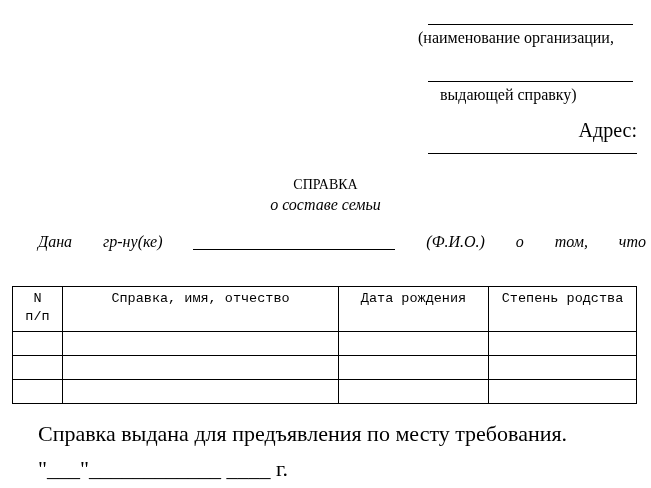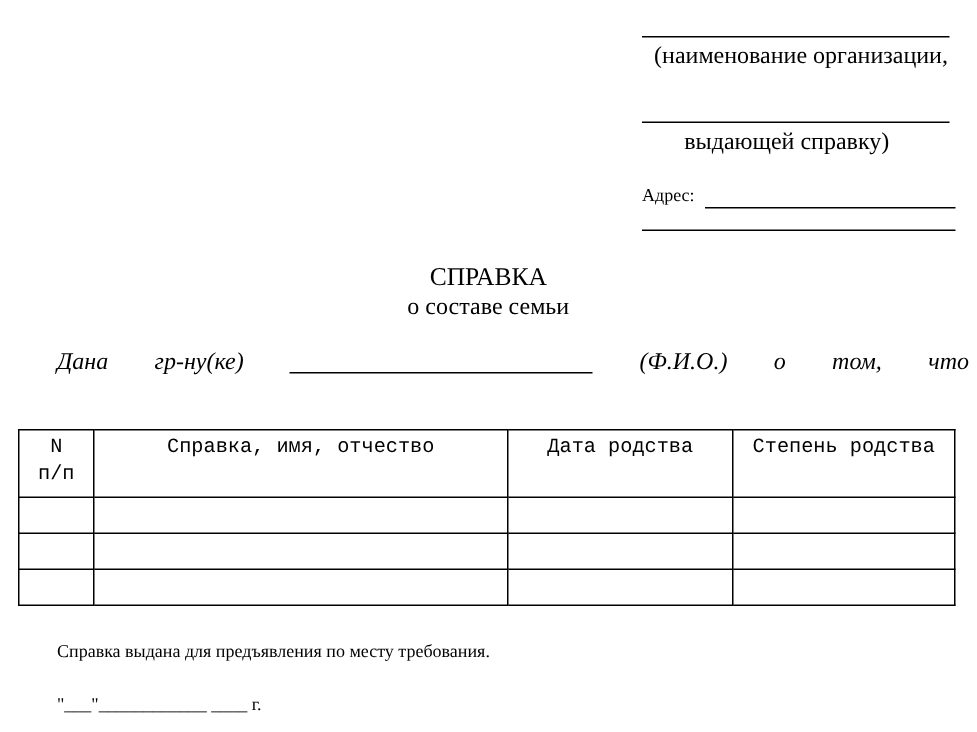--- a/index.html
+++ b/index.html
@@ -6,28 +6,28 @@
   body {
     width:651px; height:488px; background:#ffffff; position:relative;
     font-family:"Liberation Serif", serif; color:#000;
     overflow:hidden;
   }
   .abs { position:absolute; }
   .rule { position:absolute; border-top:1px solid #000; height:0; }
 
   
   .cap { font-size:16px; line-height:18px; white-space:nowrap; }
-  .cap-r { text-align:center; }
+  .cap-r { text-align:left; }
 
-  .addr-row { display:flex; align-items:flex-end; font-size:12px; line-height:18px; }
+  .addr-row { display:flex; align-items:flex-end; font-size:20px; line-height:18px;flex-direction:column; }
   .addr-fill { flex:1 1 auto; border-bottom:1px solid #000; height:14px; margin-left:7px; }
 
   
-  .title { left:0; right:0; text-align:center; font-size:17px; line-height:20px; }
-  .subtitle { left:0; right:0; text-align:center; font-size:16px; line-height:20px; }
+  .title { left:0; right:0; text-align:center; font-size:14px; line-height:20px; }
+  .subtitle { left:0; right:0; text-align:center; font-size:16px; line-height:20px;font-style:italic; }
 
   
   .para { font-size:16px; line-height:22px;font-style:italic; }
   .jline { text-align:justify; text-align-last:justify; text-indent:30px; white-space:nowrap; }
   .blank-inline {
     display:inline-block; width:202px; height:12px;
     border-bottom:1px solid #000; vertical-align:-3px;
   }
 
   
@@ -41,30 +41,30 @@
   table.family col.c3 { width:150px; }
   table.family col.c4 { width:148px; }
   table.family th, table.family td { border:1px solid #000; padding:0; }
   table.family th {
     font-weight:normal; vertical-align:top; text-align:center;
     height:41px; padding-top:3px; line-height:18px; white-space:pre-line;
   }
   table.family td { height:23px; }
 
   
-  .footer-text { font-size:12px; line-height:20px; text-indent:30px; white-space:nowrap; }
+  .footer-text { font-size:22px; line-height:20px; text-indent:30px; white-space:nowrap; }
 </style>
 </head>
 <body>
 
 <div class="rule" style="left:428px; top:24px; width:205px;"></div>
 <div class="abs cap cap-r" style="left:418px; top:29px; width:232px;">(наименование организации,</div>
 
 <div class="rule" style="left:428px; top:81px; width:205px;"></div>
-<div class="abs cap cap-r" style="left:420px; top:86px; width:209px;">выдающей справку)</div>
+<div class="abs cap cap-r" style="left:440px; top:86px; width:209px;">выдающей справку)</div>
 
 <div class="abs addr-row" style="left:428px; top:121px; width:209px;">
   <span>Адрес:</span>
   <span class="addr-fill"></span>
 </div>
 
 <div class="rule" style="left:428px; top:153px; width:209px;"></div>
 
 <div class="abs title" style="top:175px;">СПРАВКА</div>
 <div class="abs subtitle" style="top:195px;">о составе семьи</div>
@@ -78,21 +78,21 @@
       <col class="c1">
       <col class="c2">
       <col class="c3">
       <col class="c4">
     </colgroup>
   <thead>
     <tr>
       <th>N
 п/п</th>
       <th>Справка, имя, отчество</th>
-      <th>Дата родства</th>
+      <th>Дата рождения</th>
       <th>Степень родства</th>
     </tr>
   </thead>
   <tbody>
     <tr>
       <td></td>
       <td></td>
       <td></td>
       <td></td>
     </tr>

